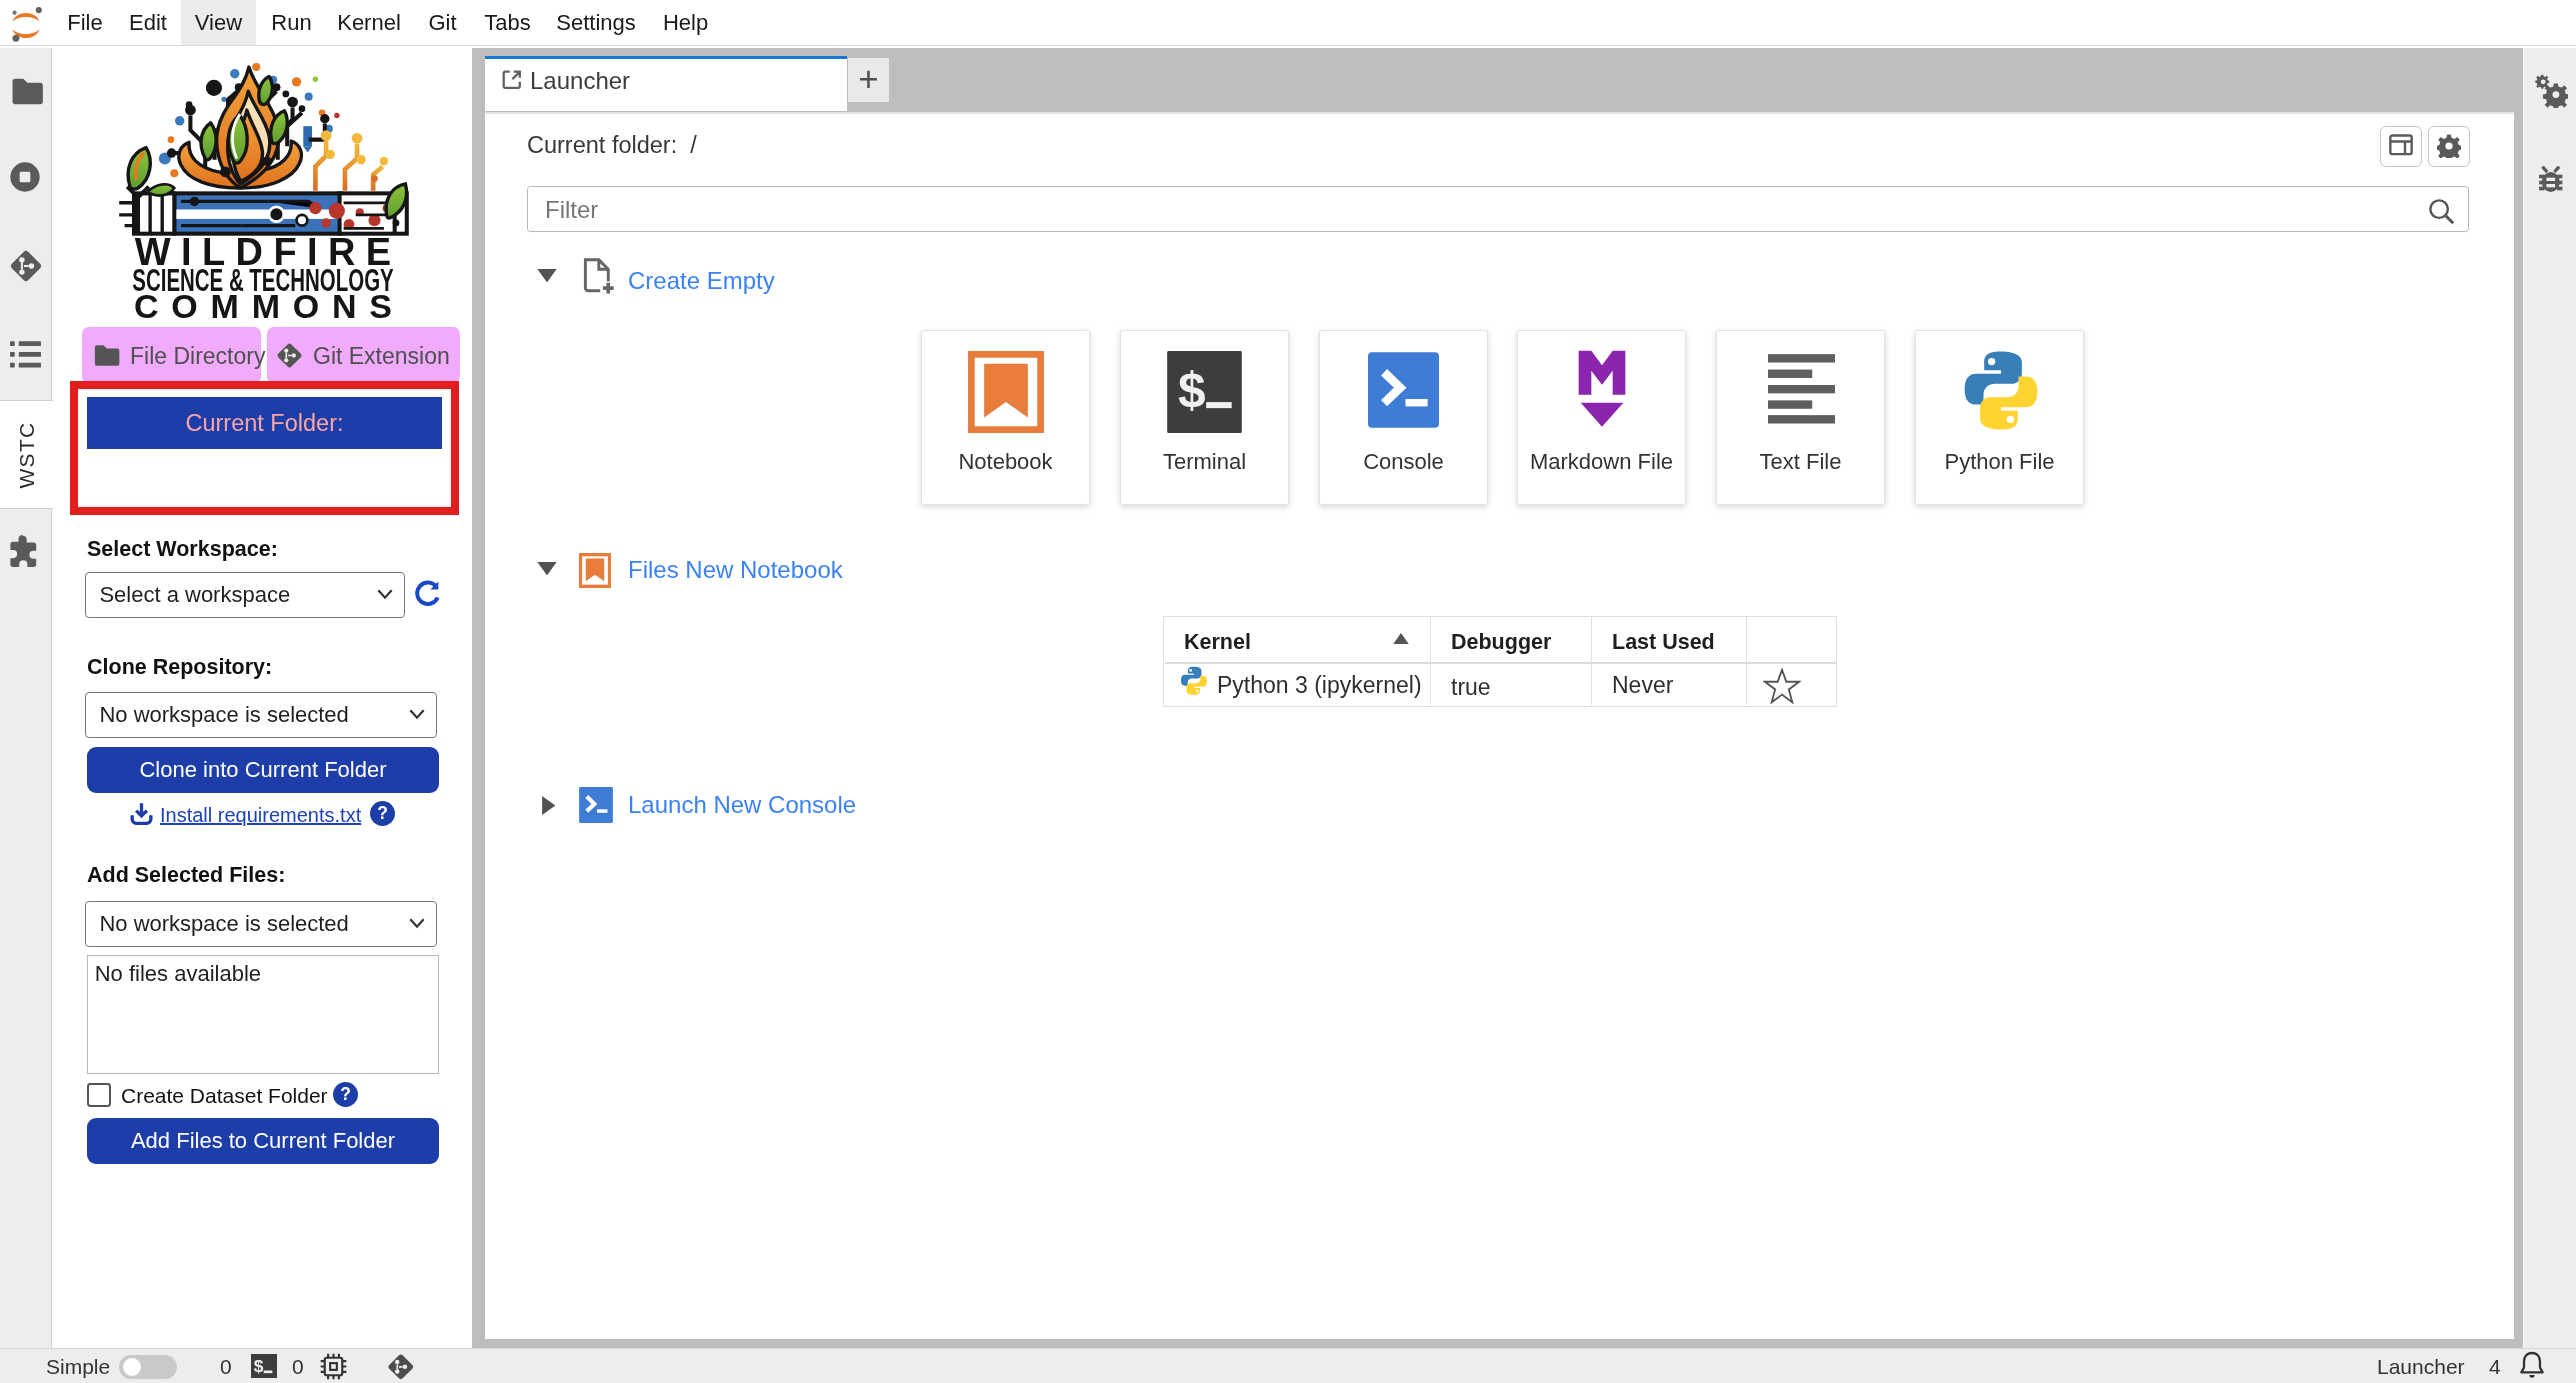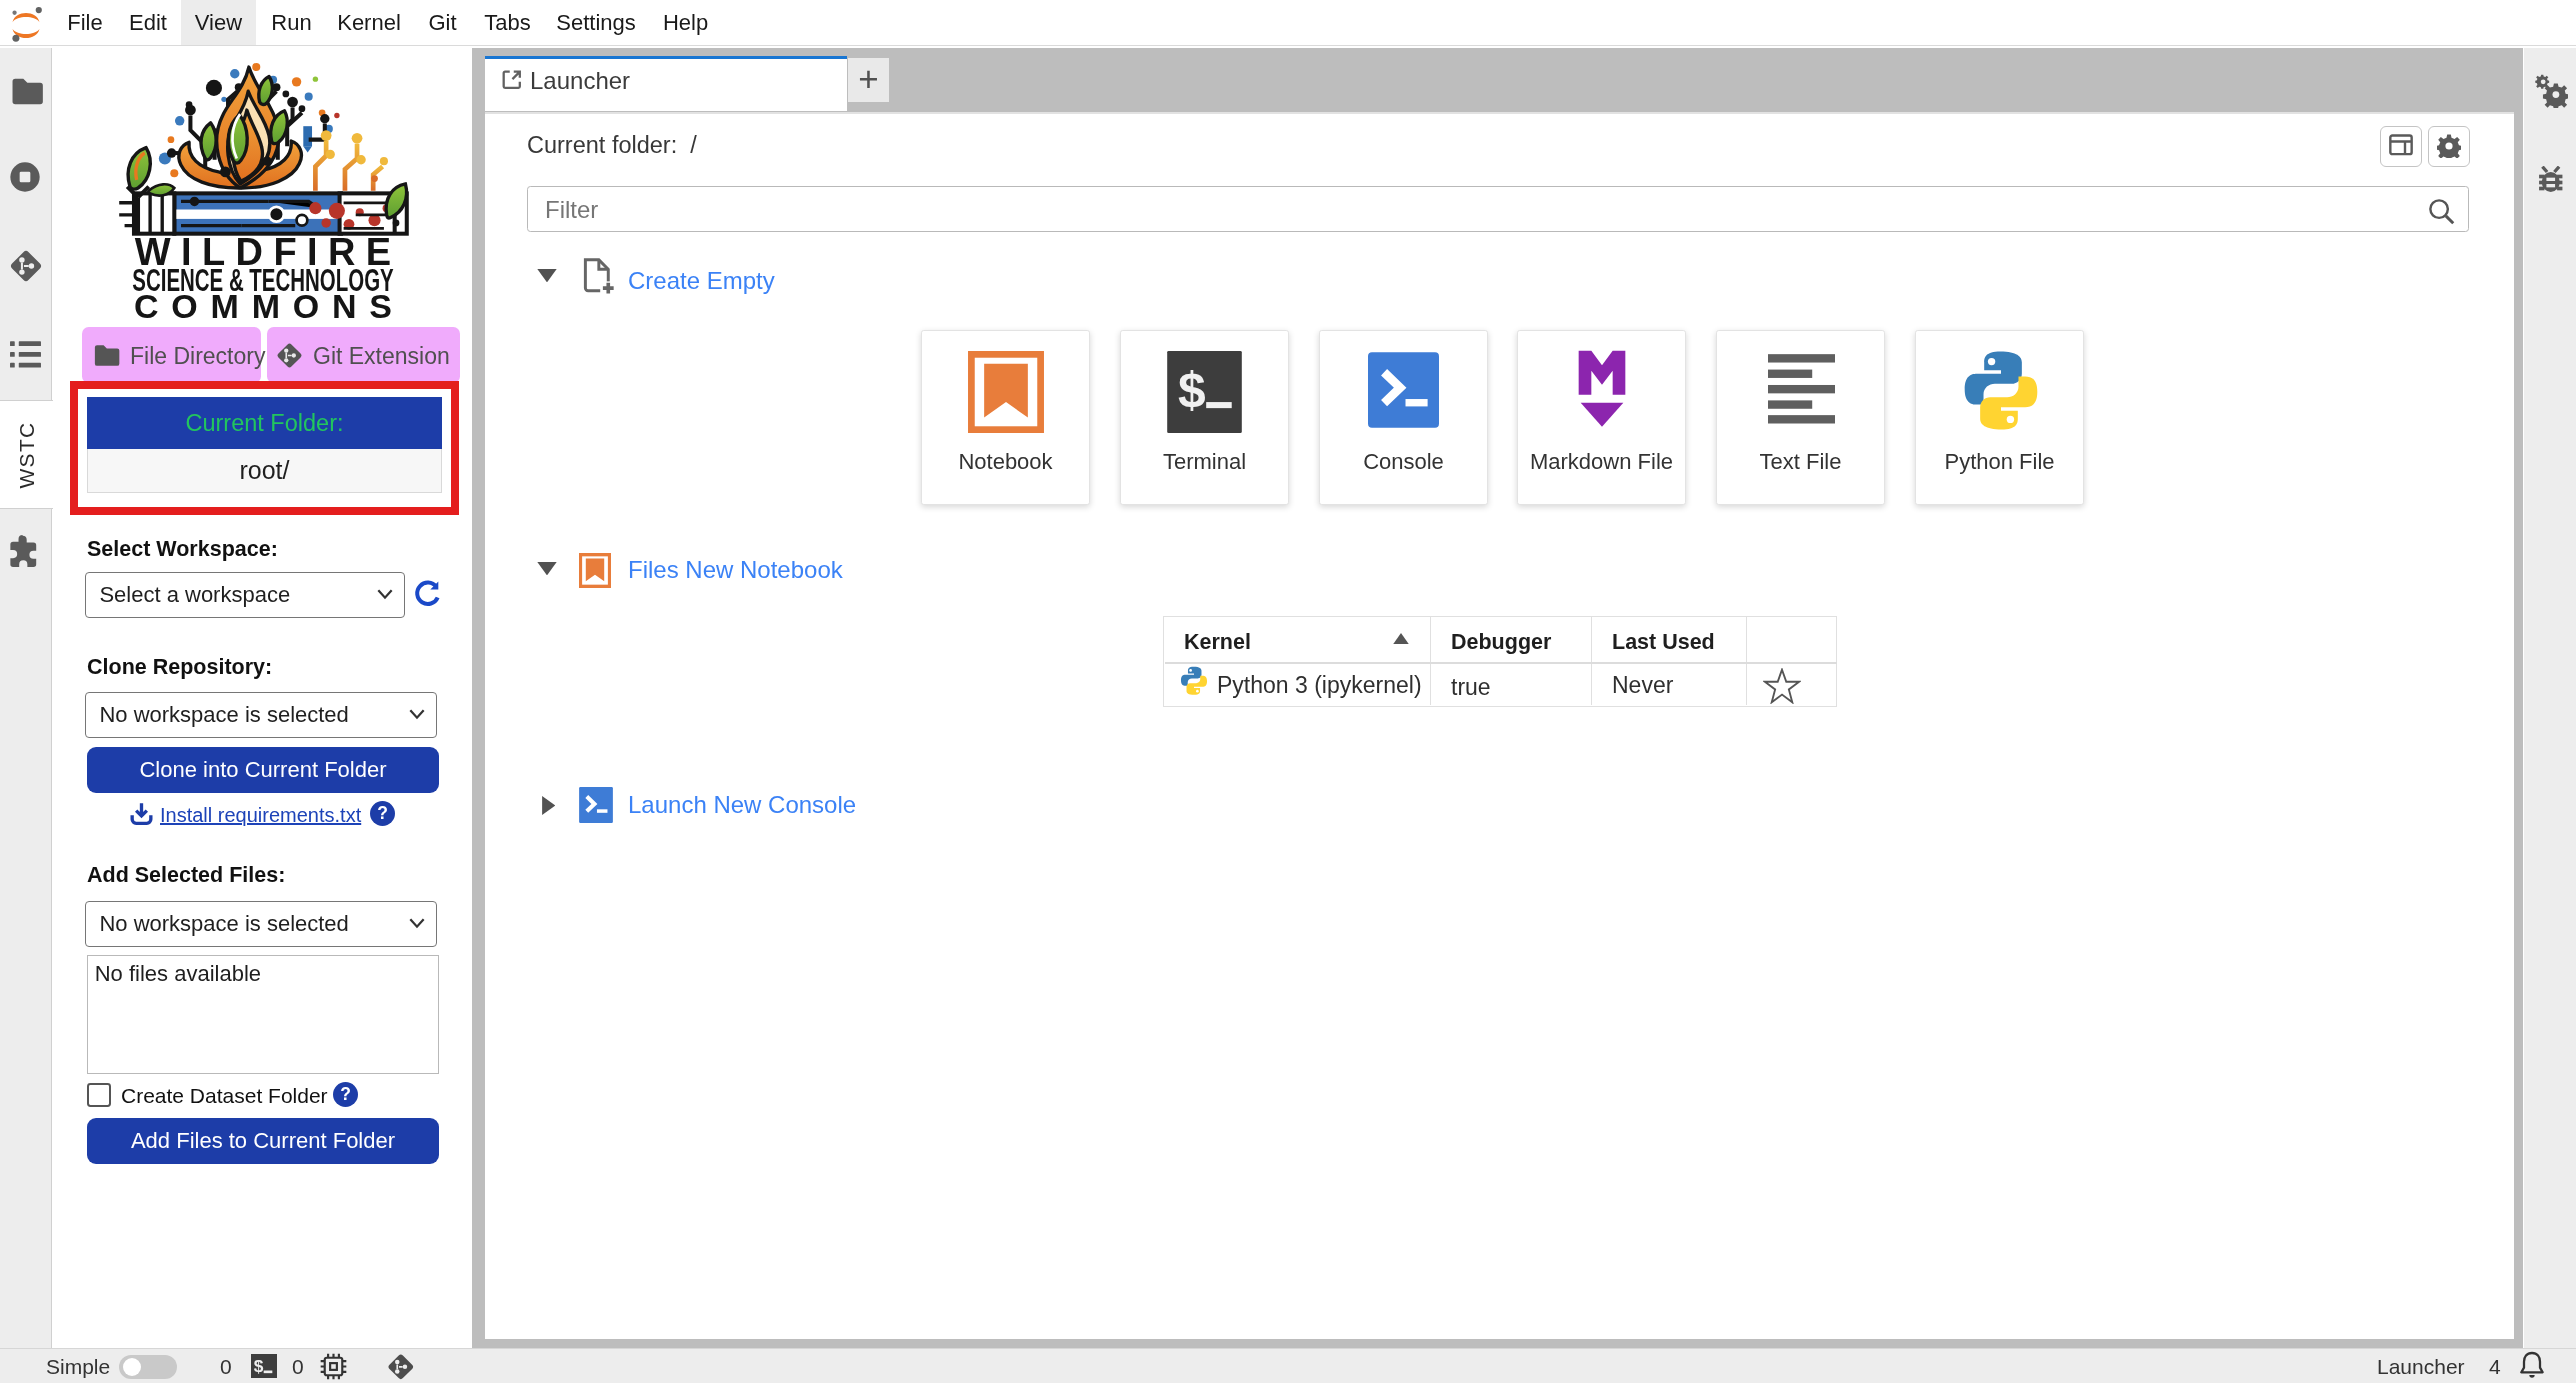--- a/index.html
+++ b/index.html
@@ -49,21 +49,21 @@
 
 #statusbar { left:0; top:1348px; width:2576px; height:36px; background:#ededed;
   border-top:1.3px solid #d6d6d6; font-size:22px; color:#333; }
 
 
 #leftpanel { left:54px; top:48px; width:418px; height:1300px; background:#fff; }
 .lp-tab { position:absolute; top:327px; height:56px; background:#f0abfc;
   border-radius:6.7px; font-size:23px; color:#4f4f4f;text-align:center; }
 #redbox { left:70px; top:381px; width:389px; height:134px;
   border:8px solid #e41e1e; background:#fff; padding:8px 8.7px; }
-.bluehead { width:100%; height:52px; background:#1d3da8; color:#22c55e;
+.bluehead { width:100%; height:52px; background:#1d3da8; color:#fca5a5;
   font-size:23.5px; text-align:center; line-height:52px; }
 .rootrow { width:100%; height:44px; background:#f7f7f7;
   border:1.3px solid #d9d9d9; border-top:none; color:#1f1f1f; font-size:25px;
   text-align:center; line-height:42px; }
 .lp-h { position:absolute; left:87px; font-size:21.5px; font-weight:bold; color:#111;
   white-space:nowrap; }
 .lp-select { position:absolute; left:85px; width:320px; height:46px;
   border:1.3px solid #767676; border-radius:4px; background:#fff; font-size:22px;
   color:#1f1f1f; line-height:43px; padding-left:13.4px; white-space:nowrap; }
 .bluebtn { position:absolute; left:87px; width:352px; background:#1d3da8;
@@ -434,21 +434,20 @@
       <rect x="8" y="8" width="34" height="34" rx="5" transform="rotate(45 25 25)" fill="#555"></rect>
       <circle cx="19" cy="16" r="4" fill="#e9e9e9"></circle>
       <circle cx="19" cy="34" r="4" fill="#e9e9e9"></circle>
       <circle cx="33" cy="25" r="4" fill="#e9e9e9"></circle>
       <path d="M19,20 v10 M22,25 h7" stroke="#e9e9e9" stroke-width="3" fill="none"></path>
     </svg>
     <span class="abs nw" style="left:46px;top:16px;">Git Extension</span>
   </div>
   <div id="redbox" class="abs">
     <div class="bluehead">Current Folder:</div>
-    <div class="rootrow">root/</div>
   </div>
   <div class="lp-h" style="top:537px;">Select Workspace:</div>
   <div class="lp-select" style="top:572px;">Select a workspace
     <svg class="abs" style="right:10.7px;top:16px" width="16" height="10.7" viewBox="0 0 24 16">
       <path d="M2,2 L12,13 L22,2" stroke="#333" stroke-width="3.4" fill="none"></path>
     </svg>
   </div>
   <svg class="abs" style="left:413px;top:580px" width="28" height="29.6" viewBox="0 0 42 44">
     <path d="M35,10 A16,16 0 1 0 37,26" stroke="#1a49c8" stroke-width="6" fill="none"></path>
     <path d="M38,2 v12 h-12 Z" fill="#1a49c8"></path>

